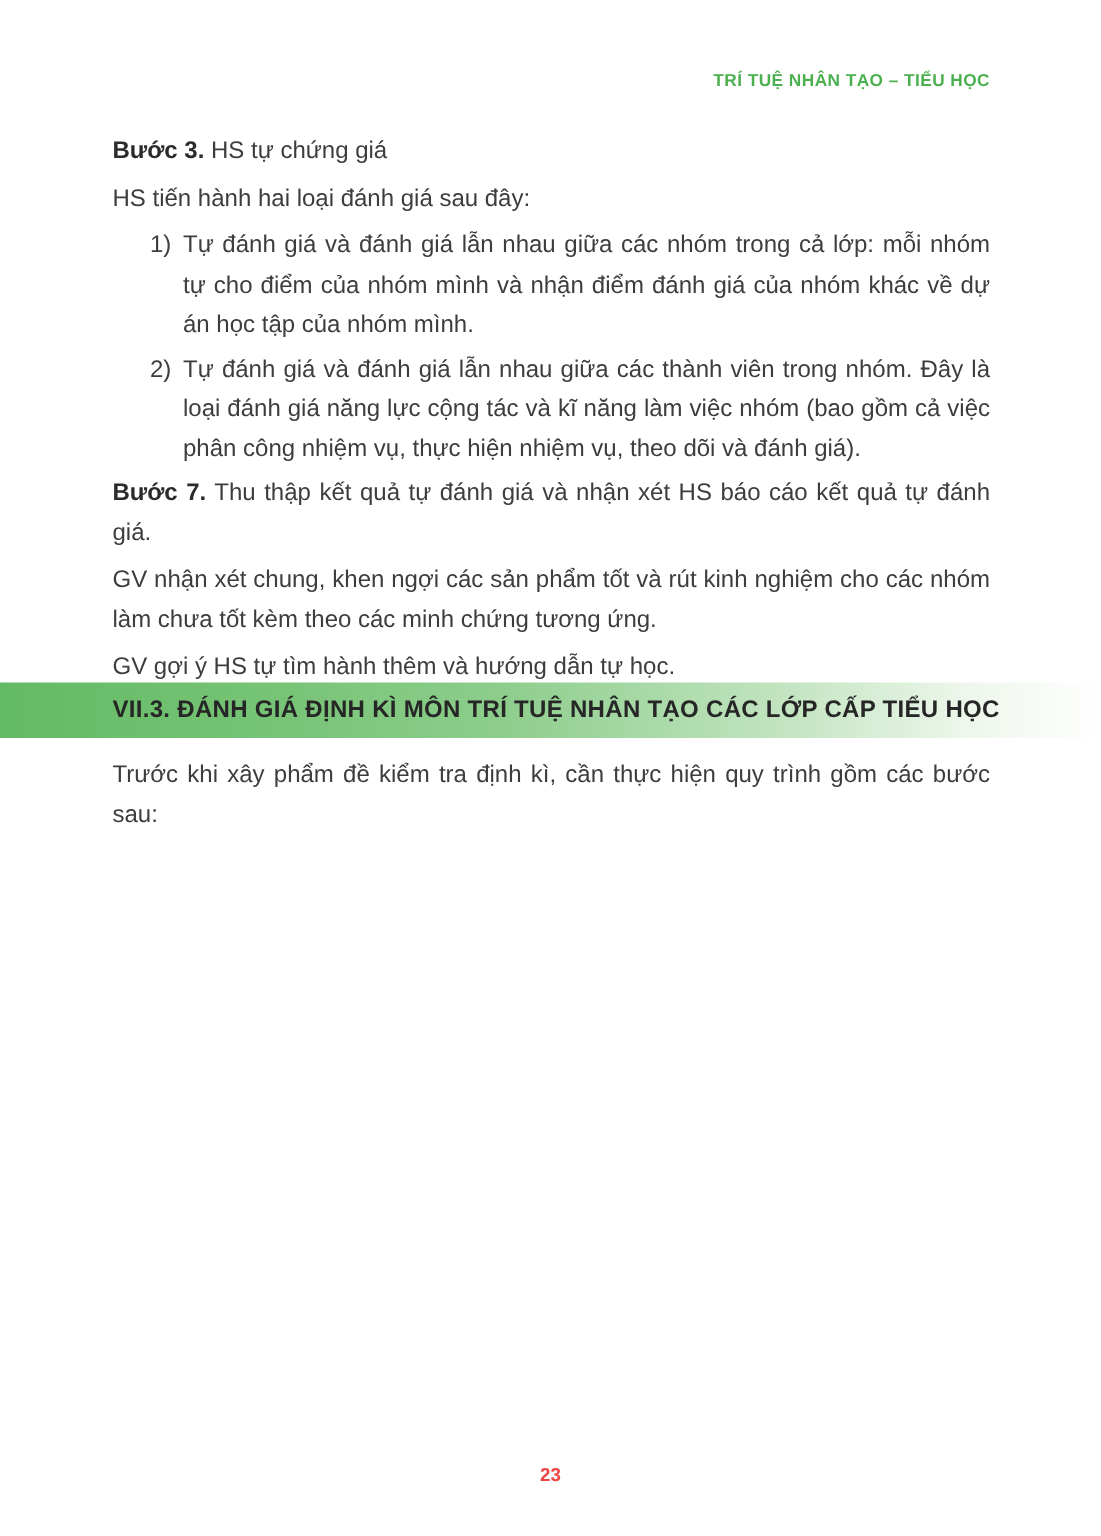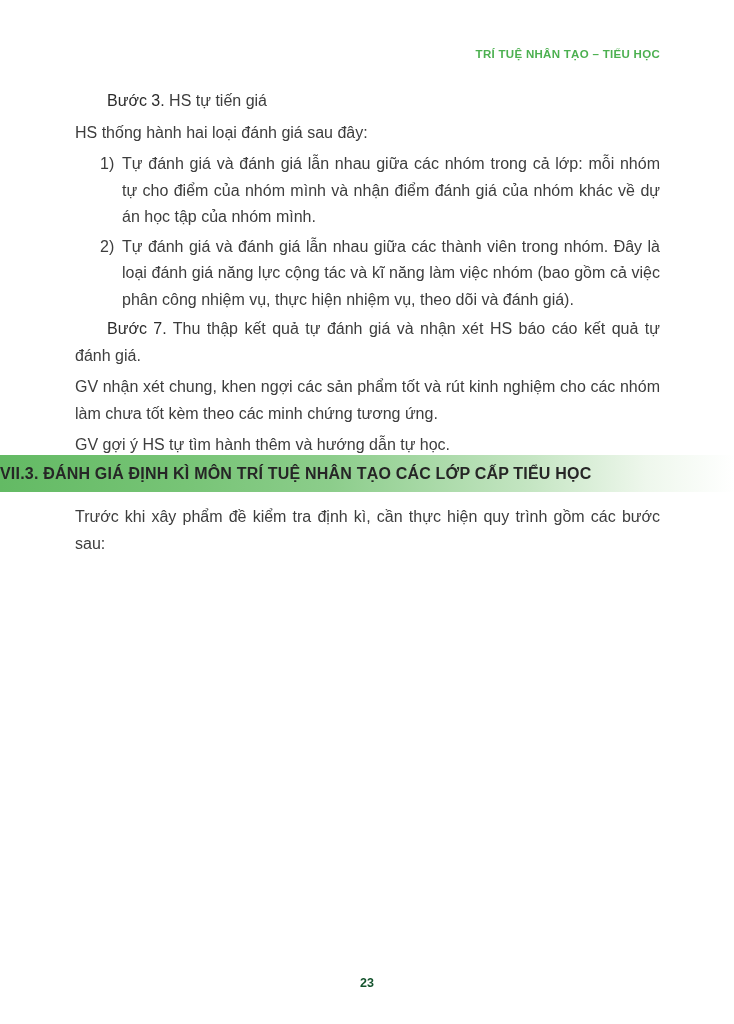--- a/index.html
+++ b/index.html
@@ -26,21 +26,21 @@
   .content {
     position: absolute;
     top: 88px;
     left: 75px;
     right: 74px;
     font-size: 16px;
     line-height: 26.5px;
     text-align: justify;
   }
   .para { margin-bottom: 5px; }
-  .step-label { font-weight: normal; color: #2b2b2b; margin-left: 32px; }
+  .step-label { font-weight: bold; color: #2b2b2b; }
   .list { margin-bottom: 2px; }
   .list-item {
     position: relative;
     padding-left: 47px;
     margin-bottom: 3px;
   }
   .list-num {
     position: absolute;
     left: 25px;
     top: 0;
@@ -49,20 +49,21 @@
     position: absolute;
     top: 455px;
     left: 0;
     width: 734px;
     height: 37px;
     background: linear-gradient(90deg, #63ba64 0%, #77c476 25%, #8ccd8b 45%, #c4e5c2 72%, #eef7ec 88%, #ffffff 100%);
     display: flex;
     align-items: center;
   }
   .section-bar-title {
+    padding-left: 75px;
     font-size: 16px;
     font-weight: bold;
     color: #262626;
     letter-spacing: 0.2px;
     white-space: nowrap;
     text-align: center;
   }
   .section-body {
     position: absolute;
     top: 504px;
@@ -74,35 +75,35 @@
   }
   .section-body .para { margin-bottom: 4px; }
   .page-number {
     position: absolute;
     bottom: 34px;
     left: 0;
     width: 100%;
     text-align: center;
     font-size: 12.5px;
     font-weight: bold;
-    color: #14532d;
+    color: #ef4444;
   }
 </style>
 </head>
 <body>
 
 <div class="page">
 
   <div class="running-head">TRÍ TUỆ NHÂN TẠO – TIỂU HỌC</div>
 
   <div class="content">
 
-    <div class="para"><span class="step-label">Bước 3.</span><span> HS tự tiến giá</span></div>
+    <div class="para"><span class="step-label">Bước 3.</span><span> HS tự chứng giá</span></div>
 
-    <div class="para">HS thống hành hai loại đánh giá sau đây:</div>
+    <div class="para">HS tiến hành hai loại đánh giá sau đây:</div>
 
     <div class="list">
       <div class="list-item">
         <span class="list-num">1)</span>
         <span>Tự đánh giá và đánh giá lẫn nhau giữa các nhóm trong cả lớp: mỗi nhóm tự cho điểm của nhóm mình và nhận điểm đánh giá của nhóm khác về dự án học tập của nhóm mình.</span>
       </div>
       <div class="list-item">
         <span class="list-num">2)</span>
         <span>Tự đánh giá và đánh giá lẫn nhau giữa các thành viên trong nhóm. Đây là loại đánh giá năng lực cộng tác và kĩ năng làm việc nhóm (bao gồm cả việc phân công nhiệm vụ, thực hiện nhiệm vụ, theo dõi và đánh giá).</span>
       </div>

